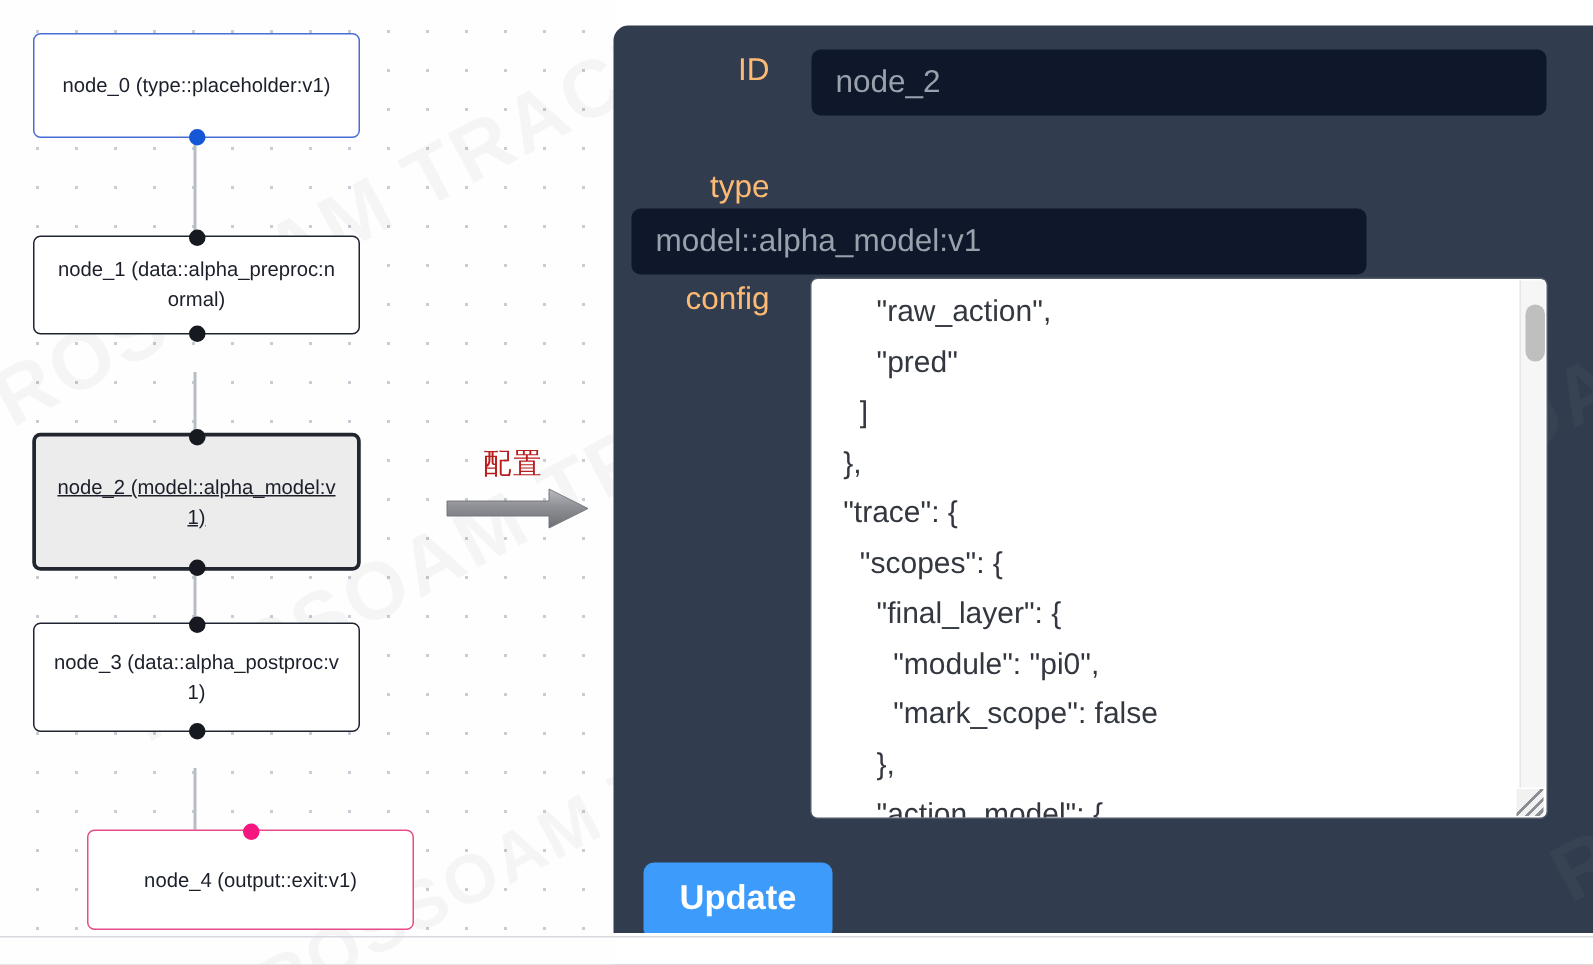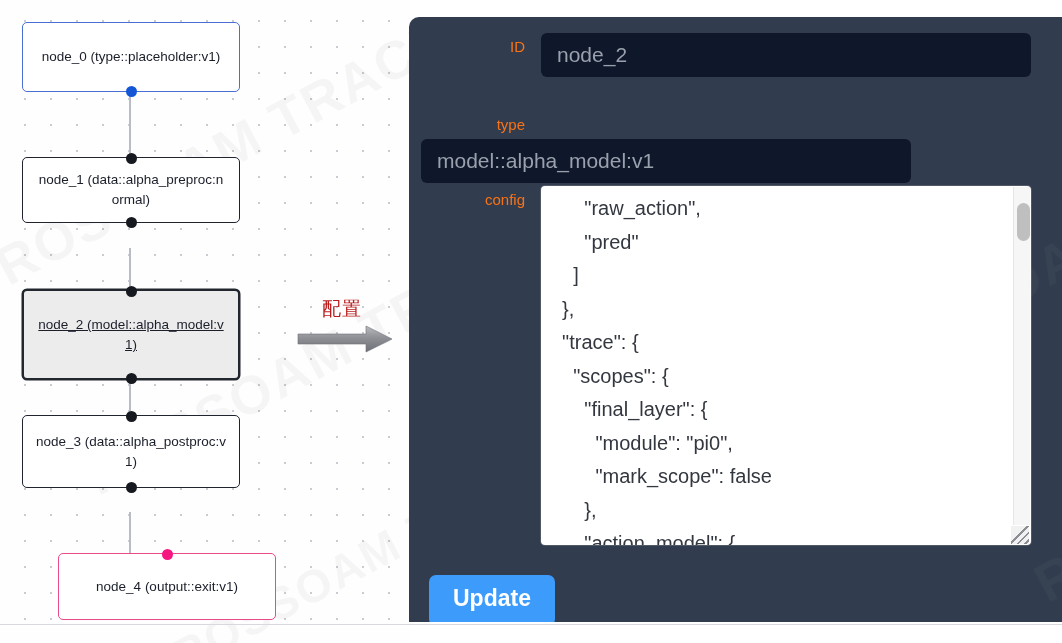--- a/index.html
+++ b/index.html
@@ -123,26 +123,26 @@
     padding: 0;
     overflow: hidden;
   }
 
   .field-row {
     position: absolute;
     display: flex;
     align-items: flex-start;
   }
   .field-label {
-    color: #f97316;
-    font-size: 15px;
+    color: #fdba74;
+    font-size: 21px;
     line-height: 28px;
     text-align: right;
     width: 120px;
-    padding-right: 16px;
+    padding-right: 28px;
     flex: none;
     user-select: none;
   }
   .text-input {
     background: #0f172a;
     border: none;
     border-radius: 6px;
     width: 490px;
     height: 44px;
     padding: 0 16px;

